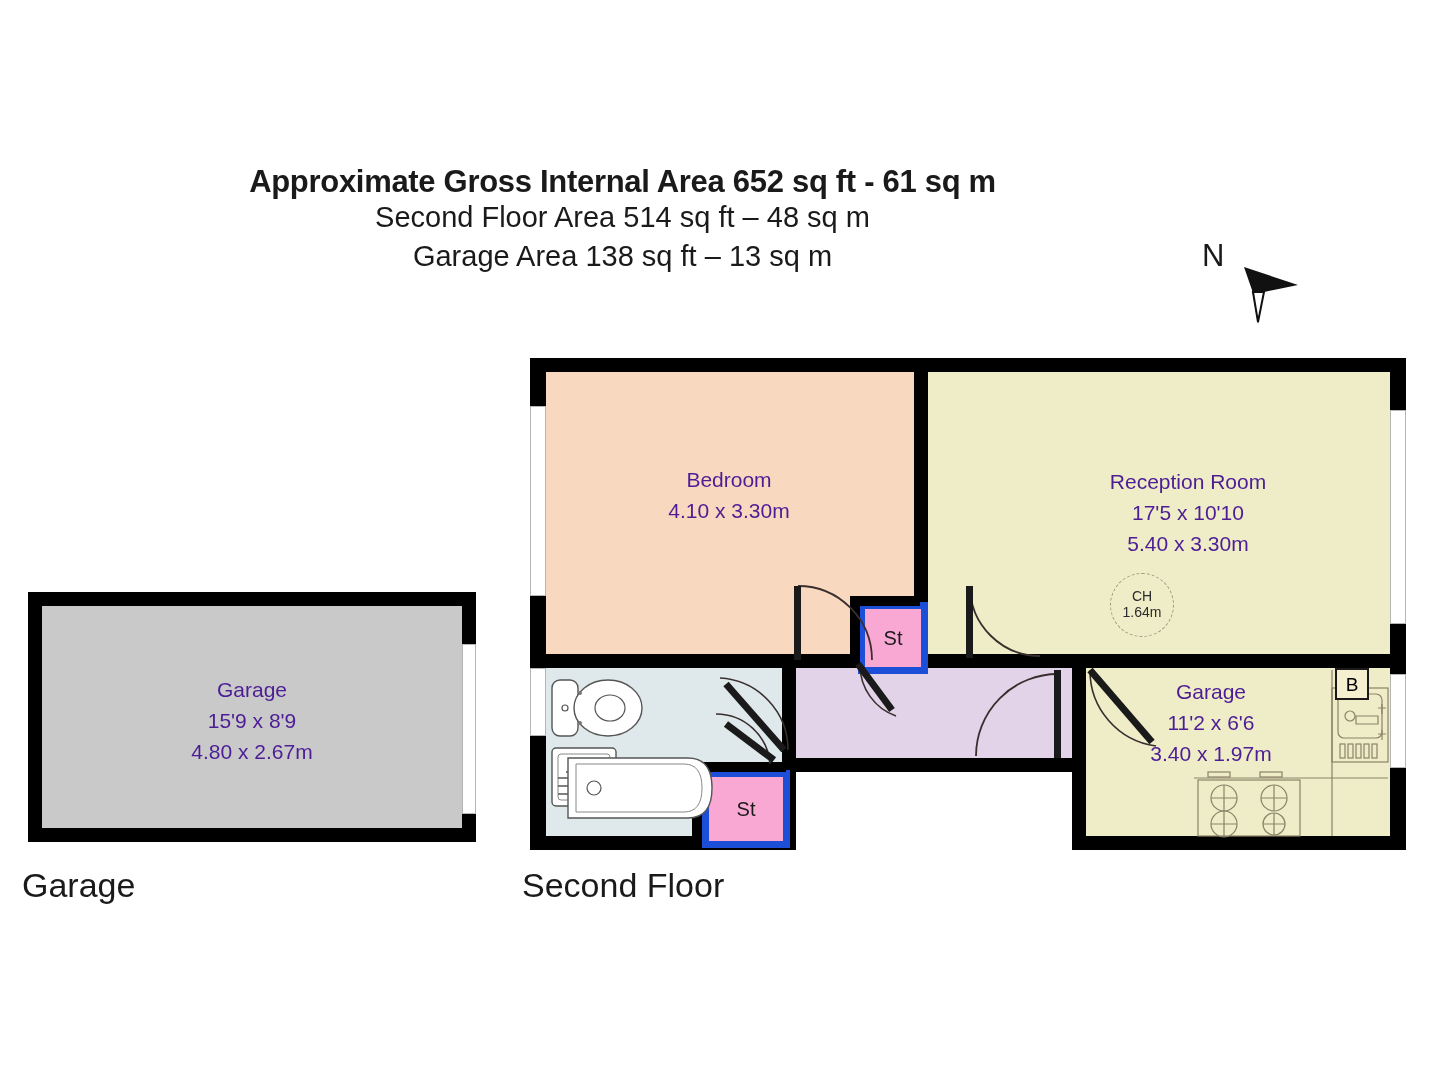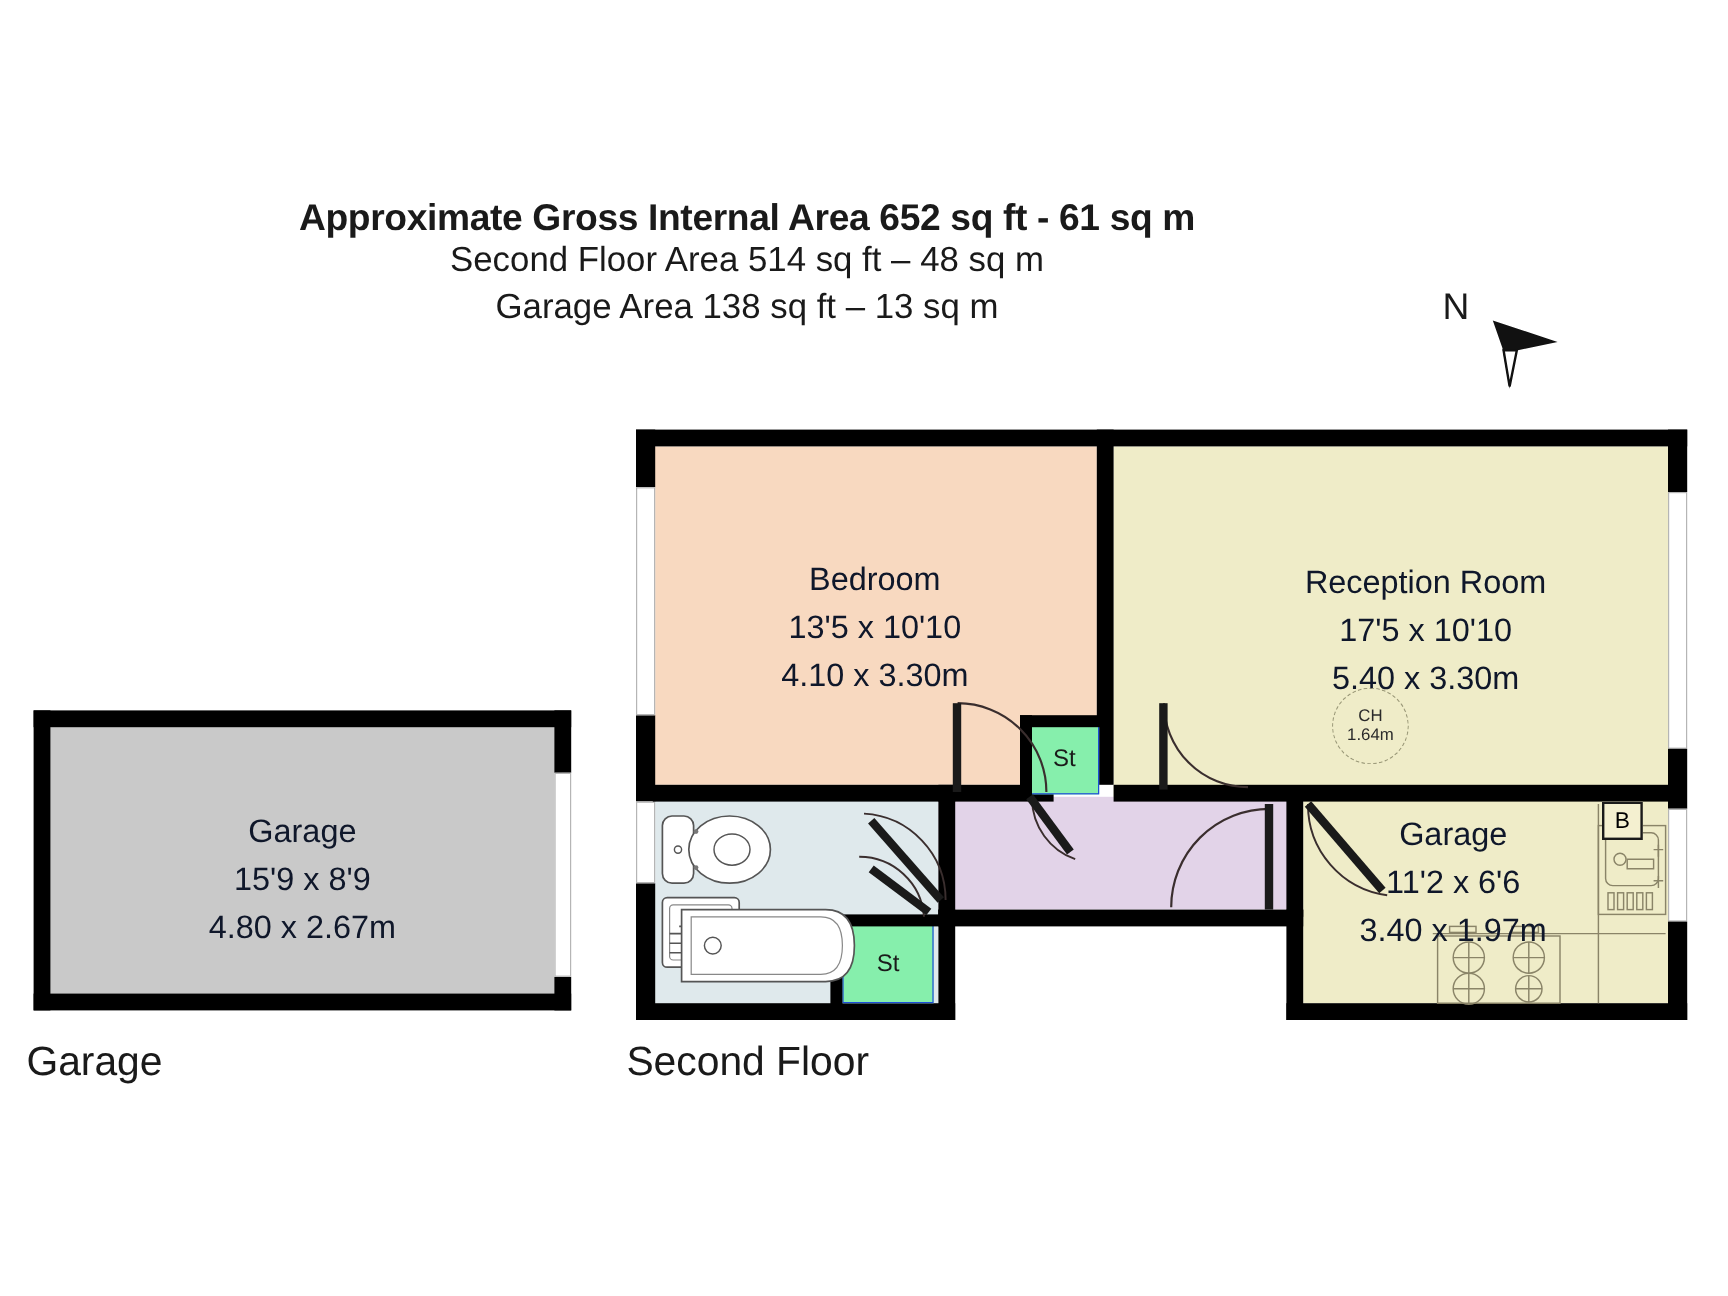--- a/index.html
+++ b/index.html
@@ -73,33 +73,33 @@
   .wall {
     position: absolute;
     background: #000000;
   }
   .room {
     position: absolute;
   }
   .room-label {
     position: absolute;
     text-align: center;
-    font-size: 27px;
+    font-size: 21px;
     line-height: 1.48;
     white-space: nowrap;
-    color: #0f172a;
+    color: #4c1d95;
   }
   .room-label .rl-name { display: block; }
   .room-label .rl-imp { display: block; }
   .room-label .rl-met { display: block; }
 
   .st-box {
     position: absolute;
-    background: #86efac;
-    border: 1px solid #1d4ed8;
+    background: #f9a8d4;
+    border: 7px solid #1d4ed8;
     display: flex;
     align-items: center;
     justify-content: center;
     font-size: 20px;
     color: #1a1a1a;
   }
   .window {
     position: absolute;
     background: #ffffff;
     border: 1px solid #b5b5b5;
@@ -328,21 +328,20 @@
       </g>
 
       <g>
         <path d="M560 312 A 76 76 0 0 0 626 388" fill="none" stroke="#3a2e2e" stroke-width="1.6"></path>
         <path d="M560 312 L622 384" stroke="#1a1a1a" stroke-width="7"></path>
       </g>
     </svg>
 
     <div class="room-label" style="left:14px; top:106px; width:370px;">
       <span class="rl-name">Bedroom</span>
-      <span class="rl-imp">13'5 x 10'10</span>
       <span class="rl-met">4.10 x 3.30m</span>
     </div>
 
     <div class="room-label" style="left:398px; top:108px; width:464px;margin-left:28px;">
       <span class="rl-name">Reception Room</span>
       <span class="rl-imp">17'5 x 10'10</span>
       <span class="rl-met">5.40 x 3.30m</span>
     </div>
 
     <div class="room-label" style="left:556px; top:318px; width:250px;">

